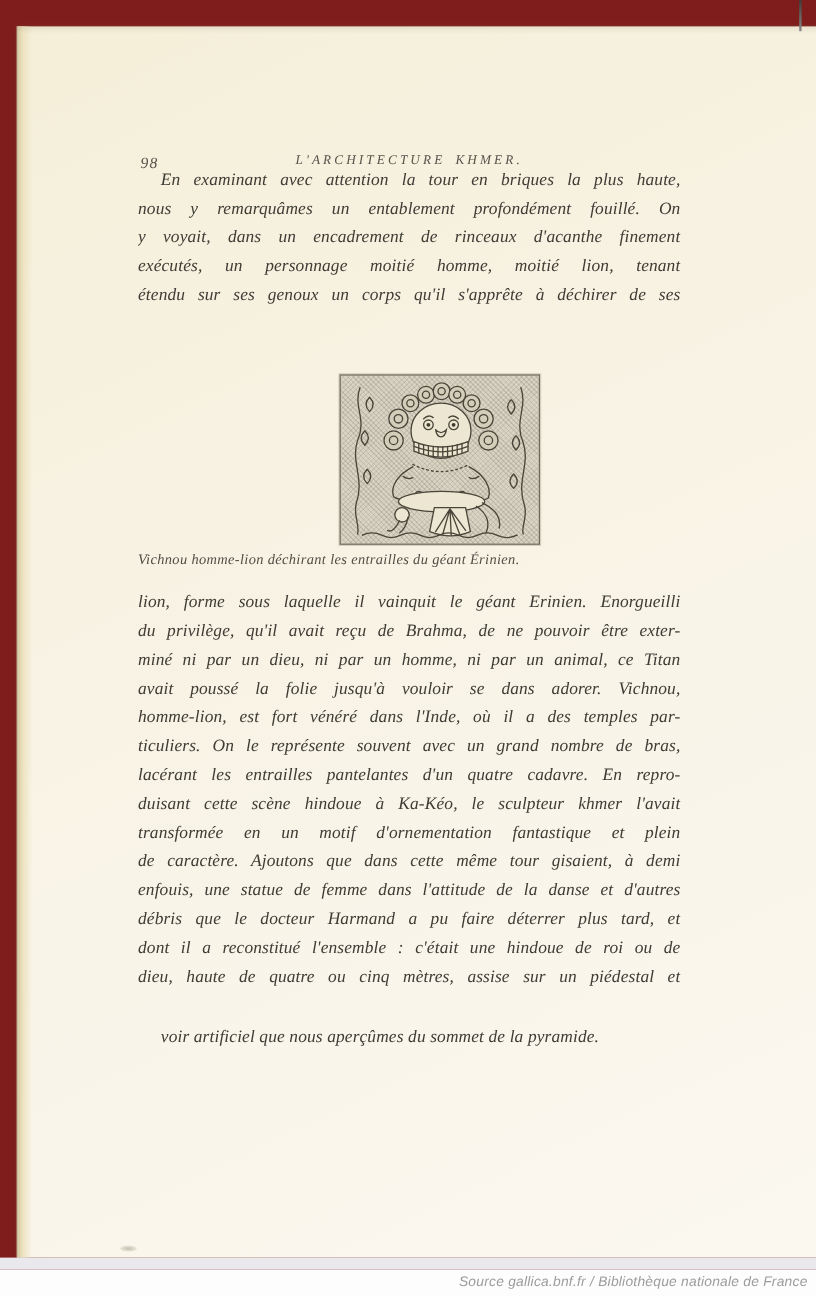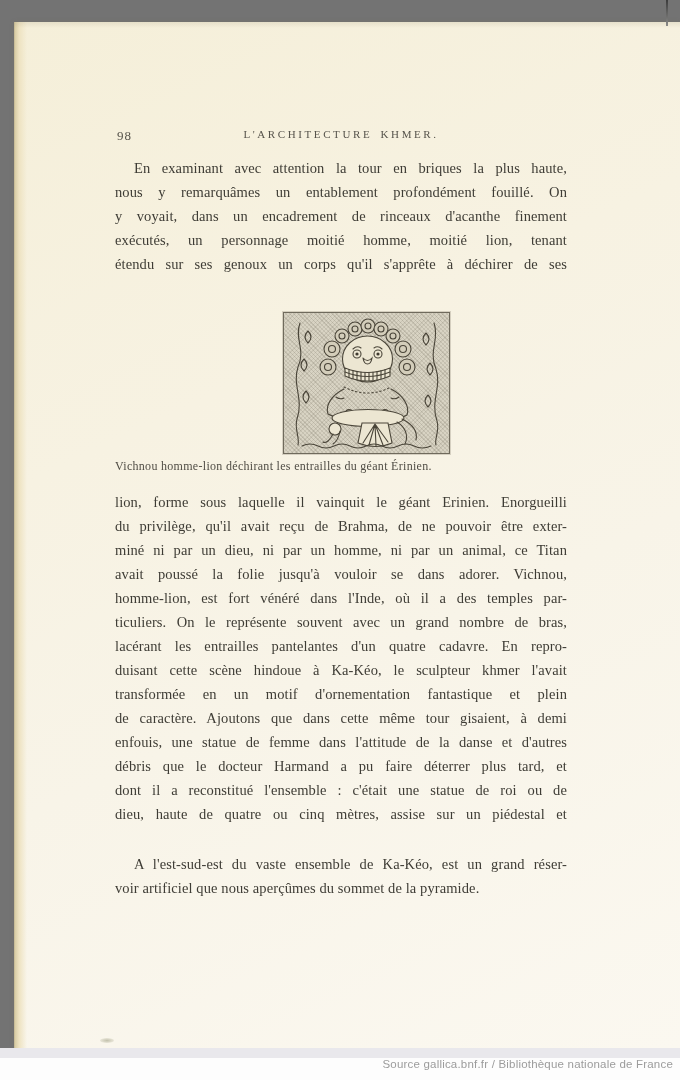--- a/index.html
+++ b/index.html
@@ -1,19 +1,20 @@
 <!DOCTYPE html>
 <html><head>
 <meta charset="utf-8">
 <style>
   html,body{margin:0;padding:0;}
   .stage{
     position:relative;width:680px;height:1080px;overflow:hidden;
-    background:#737373;
+    background:#7f1d1d;
     font-family:"Liberation Serif","DejaVu Serif",serif;
+    font-style:italic;
   }
   
   .page{
     position:absolute;left:14px;top:22px;width:666px;height:1026px;
     background:linear-gradient(155deg,#f5efd9 0%,#f7f2e2 35%,#f8f4e8 60%,#fbf8f0 100%);
     box-shadow:0 0 4px rgba(120,110,80,.25);
   }
   .page-edge{
     position:absolute;left:0;top:0;width:12px;height:100%;
     background:linear-gradient(90deg,#d9cda5 0%,#eee3c2 35%,rgba(246,240,217,0) 100%);
@@ -40,21 +41,21 @@
   }
   
   .para{
     position:absolute;left:101px;width:452px;
     font-size:14.5px;line-height:24px;color:#3e3c35;
     letter-spacing:.1px;
   }
   .text-line{text-align:justify;text-align-last:justify;white-space:normal;height:24px;overflow:hidden;}
   .text-line.last-line{text-align-last:left;}
   .indent-first .text-line:first-child{text-indent:19px;}
-  .p1{top:134px;}
+  .p1{top:116px;}
   .p2{top:468px;}
   .p3{top:830px;}
   
   .plate{
     position:absolute;left:269px;top:290px;width:165px;height:140px;
     background:
       repeating-linear-gradient(45deg,rgba(86,80,64,.16) 0 1px,transparent 1px 3px),
       repeating-linear-gradient(-45deg,rgba(86,80,64,.11) 0 1px,transparent 1px 3px),
       #d8d3c3;
     border:1px solid #6f6a5c;
@@ -67,21 +68,21 @@
   }
   
   .artifact-line{
     position:absolute;left:666px;top:0;width:2px;height:26px;
     background:linear-gradient(180deg,#3c3c3c,#8a8a88);
   }
   
   .footer-gap{position:absolute;left:0;bottom:22px;width:100%;height:10px;background:#e9e8ec;}
   .footer-bar{
     position:absolute;left:0;bottom:0;width:100%;height:22px;
-    background:#fdfdfd;display:flex;align-items:flex-start;justify-content:flex-end;
+    background:#fdfdfd;display:flex;align-items:center;justify-content:flex-end;
     font-family:"Liberation Sans","DejaVu Sans",sans-serif;
   }
   .footer-bar span{font-size:11.5px;color:#9c9c9c;padding-right:7px;letter-spacing:.2px;}
   
   .eng{stroke:#4a4539;fill:none;stroke-width:1.1;stroke-linecap:round;}
   .eng-fill{stroke:#4a4539;stroke-width:1.1;fill:#d3cdba;}
   .eng-pale{stroke:#4a4539;stroke-width:1.1;fill:#ece6d2;}
   .eng-dark{fill:#3f3a2f;stroke:none;}
 </style>
 </head>
@@ -175,26 +176,25 @@
         <div class="text-line">miné ni par un dieu, ni par un homme, ni par un animal, ce Titan</div>
         <div class="text-line">avait poussé la folie jusqu'à vouloir se dans adorer. Vichnou,</div>
         <div class="text-line">homme-lion, est fort vénéré dans l'Inde, où il a des temples par-</div>
         <div class="text-line">ticuliers. On le représente souvent avec un grand nombre de bras,</div>
         <div class="text-line">lacérant les entrailles pantelantes d'un quatre cadavre. En repro-</div>
         <div class="text-line">duisant cette scène hindoue à Ka-Kéo, le sculpteur khmer l'avait</div>
         <div class="text-line">transformée en un motif d'ornementation fantastique et plein</div>
         <div class="text-line">de caractère. Ajoutons que dans cette même tour gisaient, à demi</div>
         <div class="text-line">enfouis, une statue de femme dans l'attitude de la danse et d'autres</div>
         <div class="text-line">débris que le docteur Harmand a pu faire déterrer plus tard, et</div>
-        <div class="text-line">dont il a reconstitué l'ensemble : c'était une statue de roi ou de</div>
+        <div class="text-line">dont il a reconstitué l'ensemble : c'était une hindoue de roi ou de</div>
         <div class="text-line">dieu, haute de quatre ou cinq mètres, assise sur un piédestal et</div>
       </div>
 
     <div class="para p3 indent-first">
-        <div class="text-line">A l'est-sud-est du vaste ensemble de Ka-Kéo, est un grand réser-</div>
         <div class="text-line last-line">voir artificiel que nous aperçûmes du sommet de la pyramide.</div>
       </div>
   </div>
 
   <div class="artifact-line"></div>
 
   <div class="footer-gap"></div>
   <div class="footer-bar">
     <span>Source gallica.bnf.fr / Bibliothèque nationale de France</span>
   </div>

